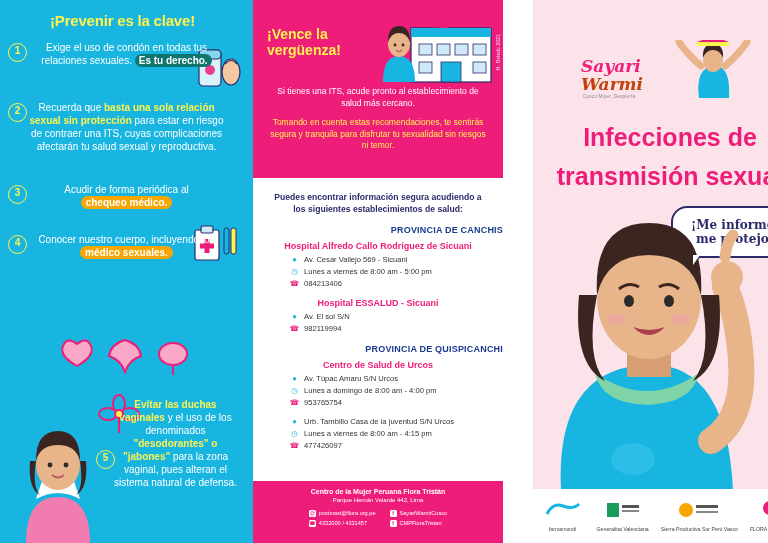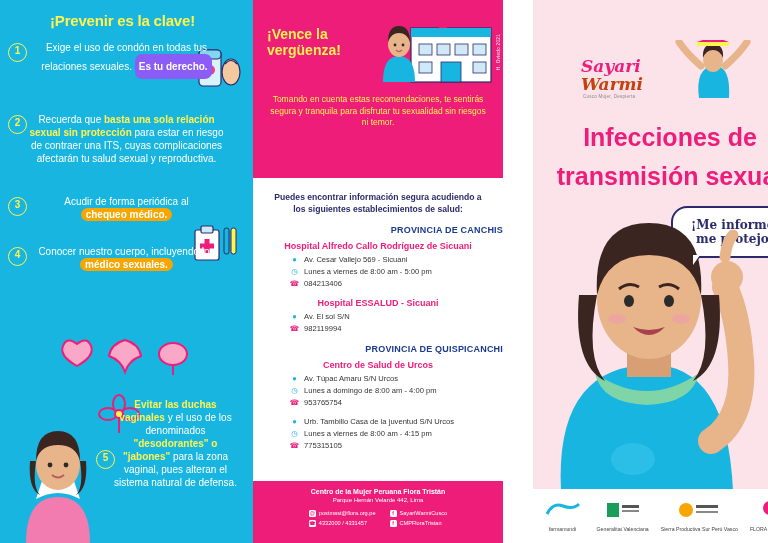--- a/index.html
+++ b/index.html
@@ -52,24 +52,24 @@
     width: 17px; height: 17px;
     border-radius: 50%;
     border: 1.6px solid #fff34f;
     color: #fff34f;
     font-size: 10px;
     font-weight: bold;
     line-height: 14px;
     text-align: center;
   }
   .hl-pink {
-    background: #8b5cf6;
+    background: #0f766e;
     color: #ffffff;
     border-radius: 7px;
-    padding: 6px 4px;
+    padding: 0 4px;
     font-weight: bold;
     display: inline-block;
   }
   .hl-yellow {
     color: #fff34f;
     font-weight: bold;
   }
   .hl-yellow-box {
     background: #f7a600;
     color: #ffffff;
@@ -482,20 +482,21 @@
             <circle cx="18" cy="41" r="1.4" fill="#2b2b2b"></circle>
             <circle cx="26" cy="41" r="1.4" fill="#2b2b2b"></circle>
             <path d="M19 46 q3 3 6 0" fill="none" stroke="#b85c60" stroke-width="1.2"></path>
           </g>
         </svg>
       </div>
 
       <div class="side-credit">H. Oviedo 2021</div>
 
       <div class="mid-top-p">
+        <div>Si tienes una ITS, acude pronto al establecimiento de salud más cercano.</div>
         <div class="em" style="margin-top:8px;">Tomando en cuenta estas recomendaciones, te sentirás segura y tranquila para disfrutar tu sexualidad sin riesgos ni temor.</div>
       </div>
     </div>
 
     <div class="mid-intro">Puedes encontrar información segura acudiendo a los siguientes establecimientos de salud:</div>
 
     <div class="prov">PROVINCIA DE CANCHIS</div>
 
     <div class="estab">
       <div class="estab-name">Hospital Alfredo Callo Rodríguez de Sicuani</div>
@@ -547,21 +548,21 @@
       <div class="estab-row">
         <span class="ei pin">●</span>
         <span>Urb. Tambillo Casa de la juventud S/N Urcos</span>
       </div>
       <div class="estab-row">
         <span class="ei clock">◷</span>
         <span>Lunes a viernes de 8:00 am - 4:15 pm</span>
       </div>
       <div class="estab-row">
         <span class="ei phone">☎</span>
-        <span>775315105</span>
+        <span>477426097</span>
       </div>
     </div>
 
     <div class="mid-footer">
       <div class="mf-title">Centro de la Mujer Peruana Flora Tristán</div>
       <div class="mf-sub">Parque Hernán Velarde 442, Lima</div>
       <div class="mf-contacts">
         <div class="mf-col">
           <div>
             <span class="mf-ic">@</span>

